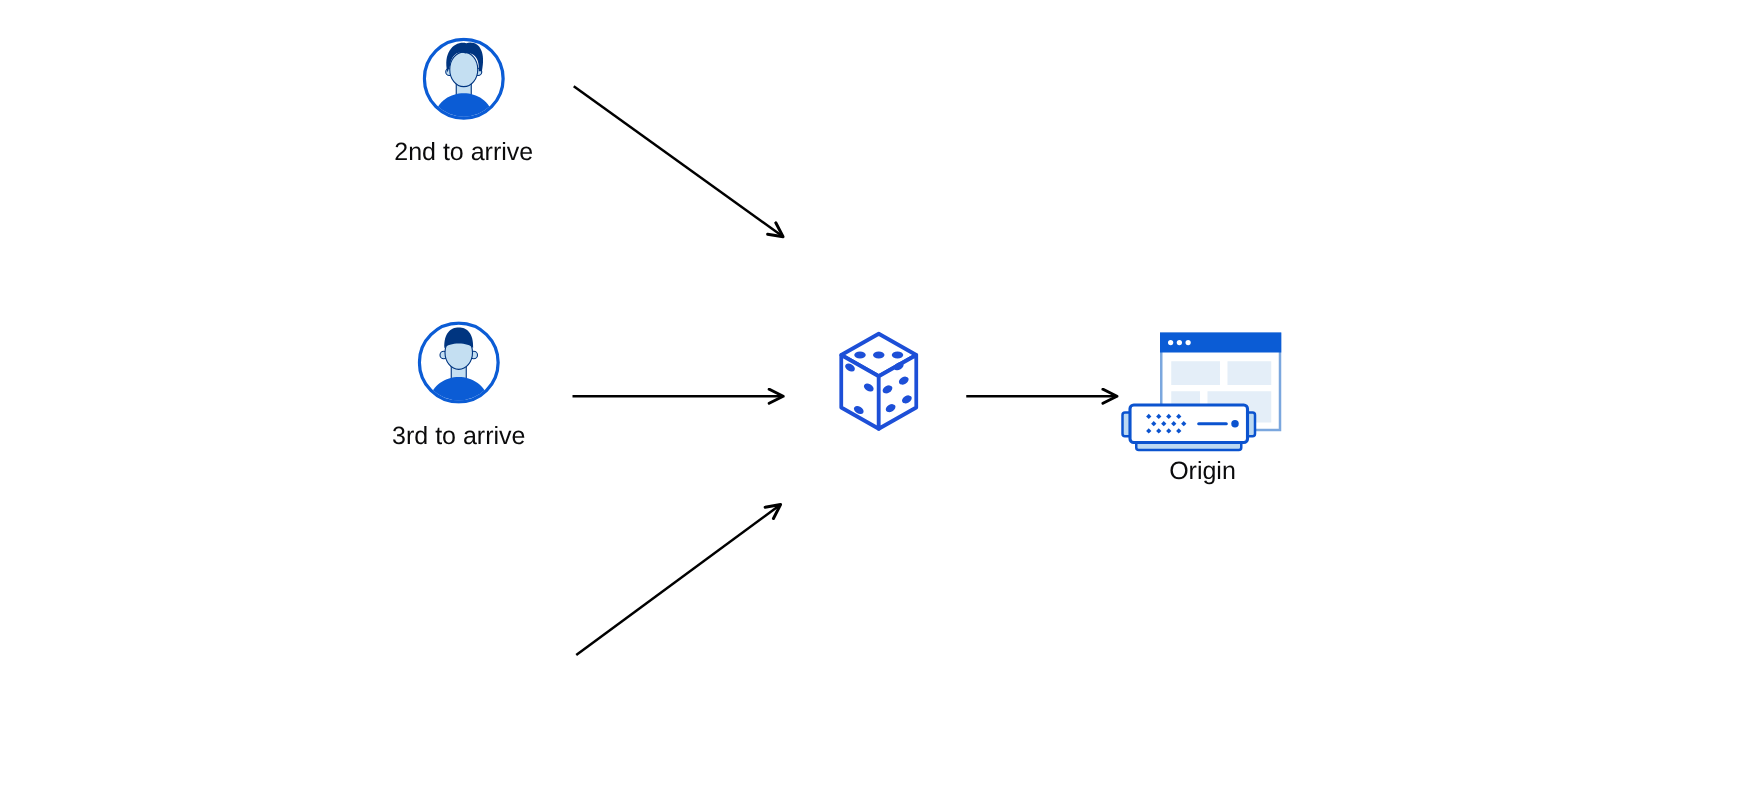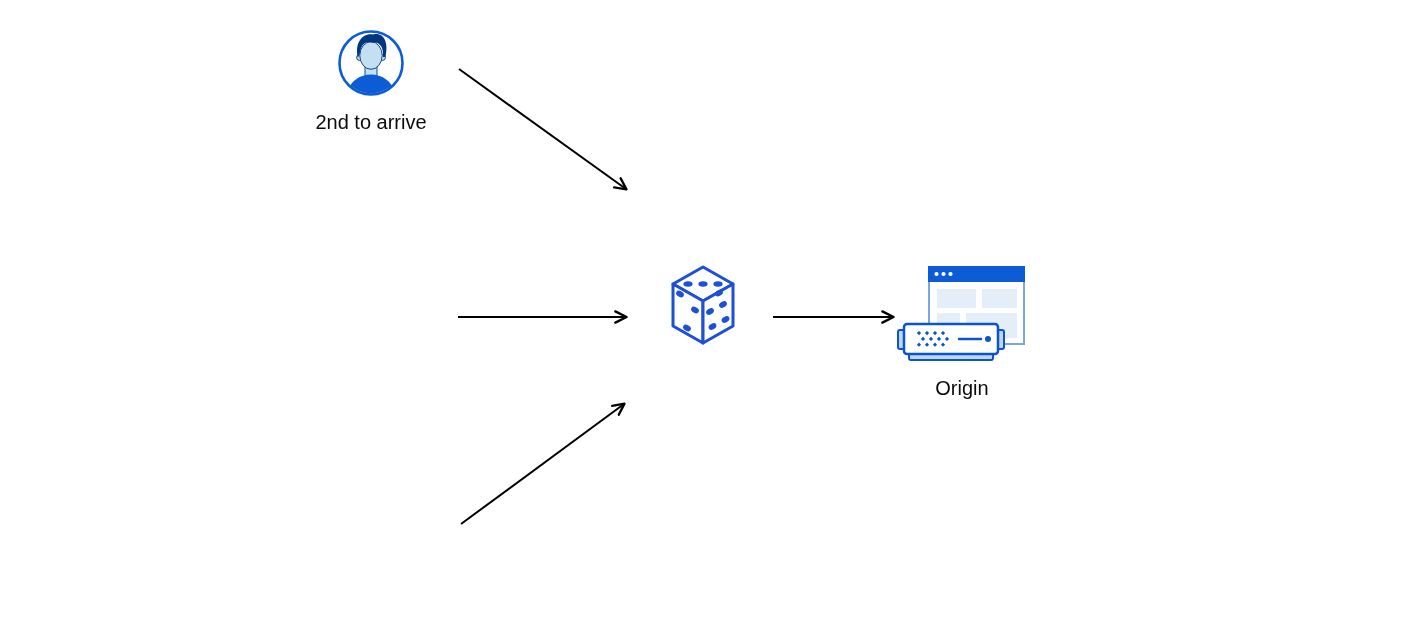--- a/index.html
+++ b/index.html
@@ -24,21 +24,21 @@
     flex-direction: column;
     align-items: center;
   }
   .node-label {
     margin-top: 15px;
     font-size: 20px;
     color: #0b0b0c;
     white-space: nowrap;
     text-align: center;
   }
-  .node-origin .node-label { margin-top: 11px; }
+  .node-origin .node-label { margin-top: 0; }
   svg { display: block; }
 </style>
 </head>
 <body>
 
 <div class="canvas">
 
   <svg class="arrows-layer" viewBox="0 0 1405 633">
     <defs>
       <marker id="arrowhead" viewBox="0 0 10 10" refX="8.6" refY="5" markerWidth="14" markerHeight="14" markerUnits="userSpaceOnUse" orient="auto">
@@ -64,20 +64,39 @@
         <path d="M8,66 C11,51 22,44.5 33,44.5 C44,44.5 55,51 58,66 Z" fill="var(--primary-blue)"></path>
         <circle cx="21.5" cy="27.5" r="2.9" fill="var(--light-blue)" stroke="var(--navy)" stroke-width="0.9"></circle>
         <circle cx="44.5" cy="27.5" r="2.9" fill="var(--light-blue)" stroke="var(--navy)" stroke-width="0.9"></circle>
         <ellipse cx="33" cy="25.5" rx="11.2" ry="13.8" fill="var(--light-blue)" stroke="var(--navy)" stroke-width="0.9"></ellipse>
         <path d="M20,28 C16,11 26,2.5 35,4.5 C45,2 51,11 47.5,27 L45,27 C45.8,17 41.5,11.5 34.5,12.8 C27,9.5 22.5,16 22.3,22 C21.5,24 20.6,26 20,28 Z" fill="var(--navy)"></path>
       </g>
     </svg>
     <div class="node-label">2nd to arrive</div>
   </div>
 
+  <div class="node" style="left:297px; top:257px; width:140px;">
+    <svg width="66" height="66" viewBox="0 0 66 66">
+      <defs>
+          <clipPath id="clip-a2">
+            <circle cx="33" cy="33" r="30.4"></circle>
+          </clipPath>
+        </defs>
+      <circle cx="33" cy="33" r="31.5" fill="#ffffff" stroke="var(--primary-blue)" stroke-width="2.6"></circle>
+      <g clip-path="url(#clip-a2)">
+        <path d="M27,31 L27,49 L39,49 L39,31 Z" fill="var(--light-blue)" stroke="var(--navy)" stroke-width="0.9"></path>
+        <path d="M8,66 C11,51 22,44.5 33,44.5 C44,44.5 55,51 58,66 Z" fill="var(--primary-blue)"></path>
+        <circle cx="21" cy="27" r="3" fill="var(--light-blue)" stroke="var(--navy)" stroke-width="0.9"></circle>
+        <circle cx="45" cy="27" r="3" fill="var(--light-blue)" stroke="var(--navy)" stroke-width="0.9"></circle>
+        <ellipse cx="33" cy="25" rx="11" ry="13.5" fill="var(--light-blue)" stroke="var(--navy)" stroke-width="0.9"></ellipse>
+        <path d="M21.5,21.5 C21,9.5 26.5,5 33,5 C39.5,5 45,9.5 44.5,21.5 C41,16.5 25,16.5 21.5,21.5 Z" fill="var(--navy)"></path>
+      </g>
+    </svg>
+    <div class="node-label">3rd to arrive</div>
+  </div>
 
 
   <div class="node" style="left:668px; top:264px;">
     <svg width="70" height="84" viewBox="0 0 70 84">
       <g stroke="var(--dice-blue)" stroke-width="3" fill="#ffffff" stroke-linejoin="round">
         <path d="M35,3 L65,20 L35,37 L5,20 Z"></path>
         <path d="M5,20 L35,37 L35,79 L5,62 Z"></path>
         <path d="M65,20 L35,37 L35,79 L65,62 Z"></path>
       </g>
       <g fill="var(--dice-blue)">

